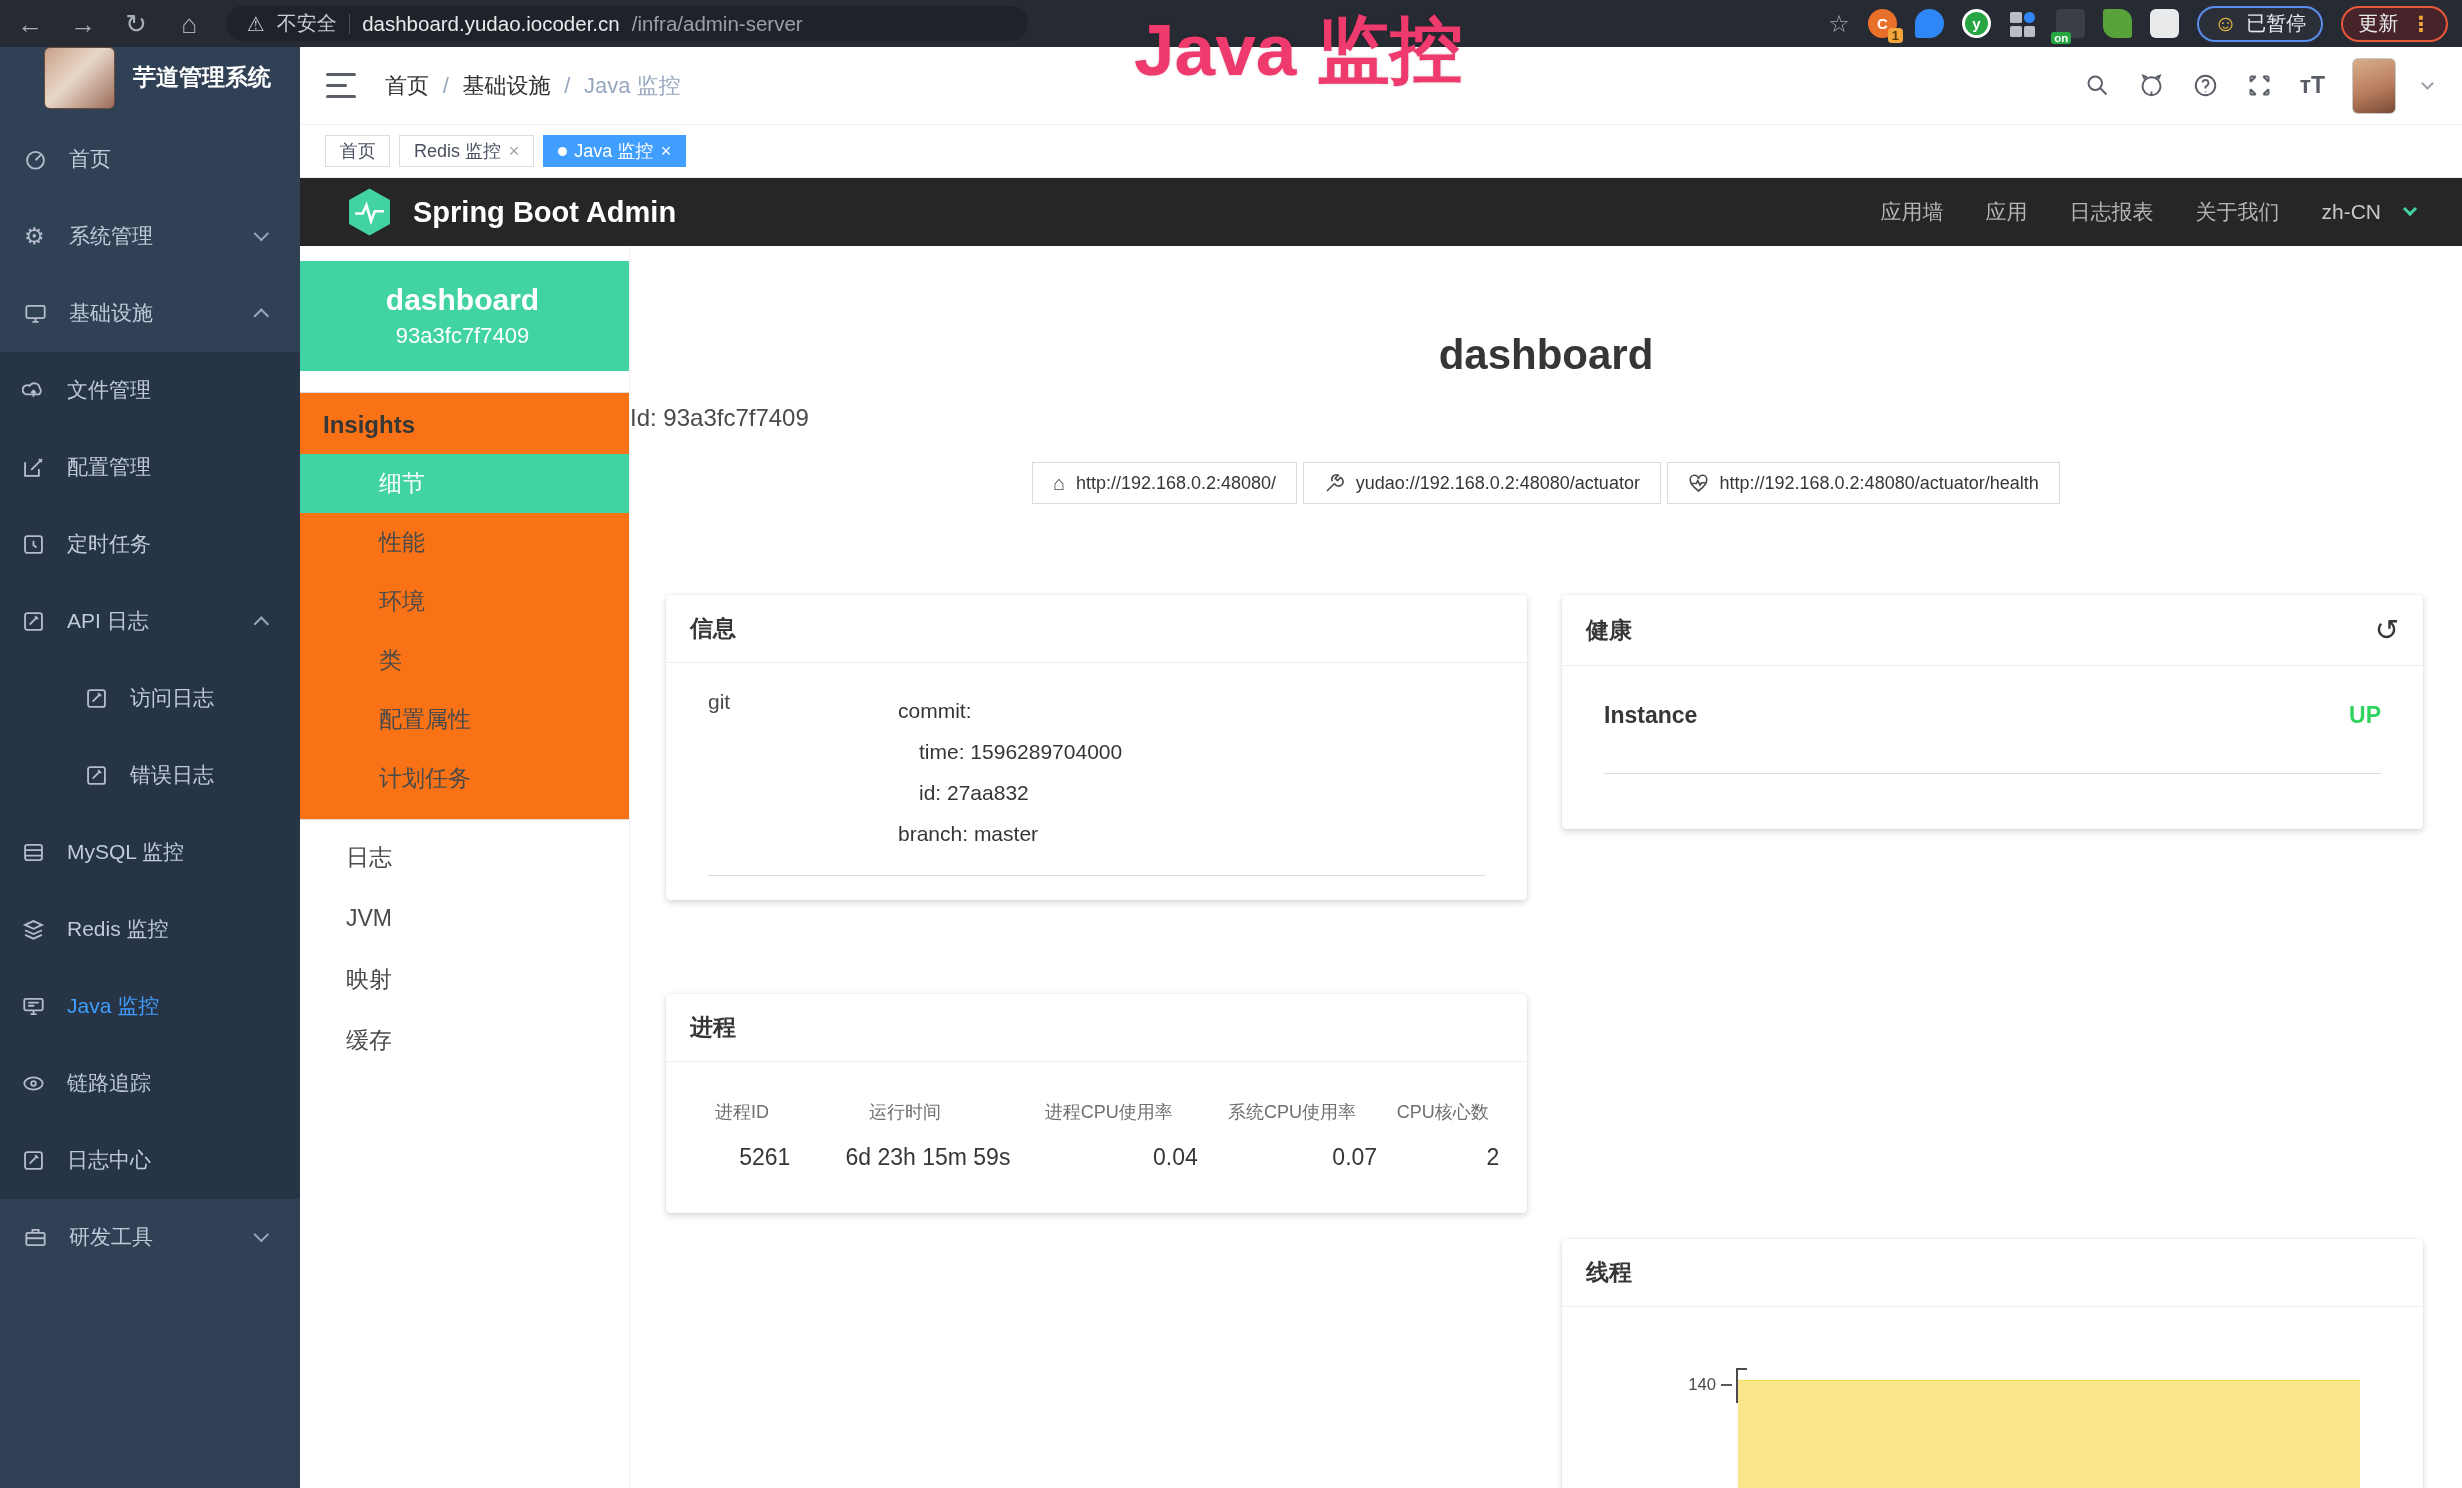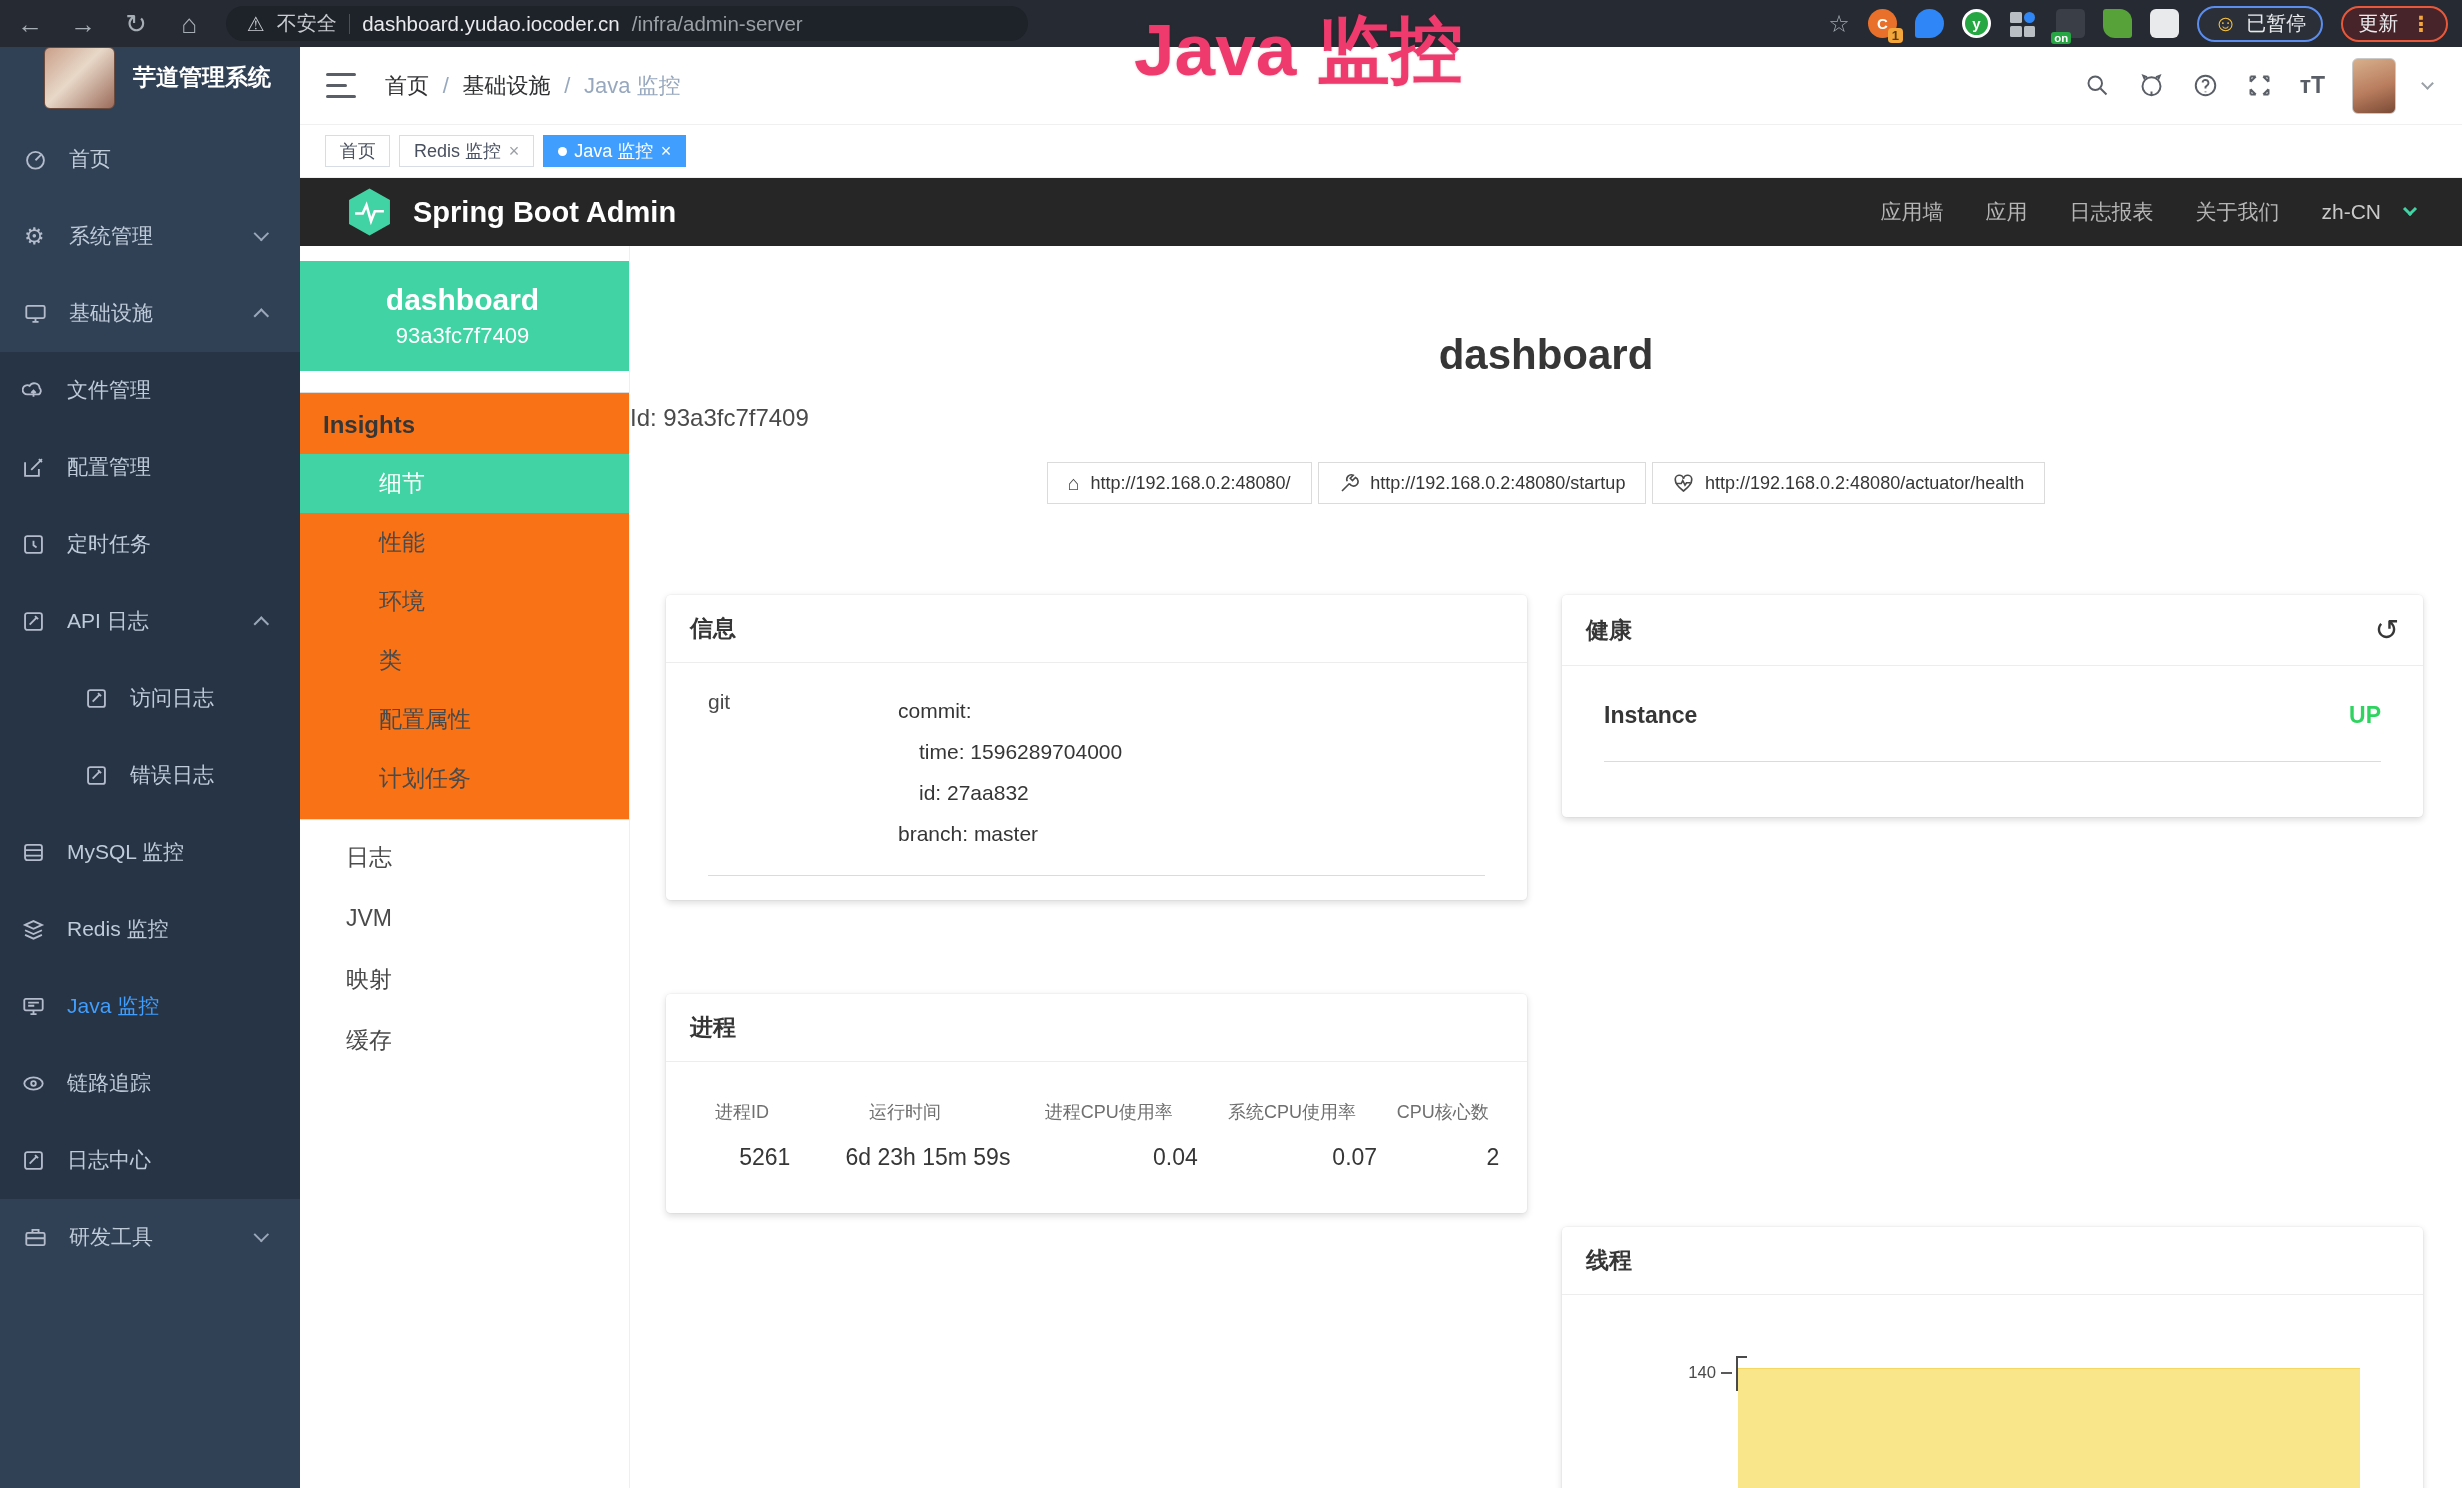--- a/index.html
+++ b/index.html
@@ -122,21 +122,21 @@
   .card-head .tools { margin-left:auto; font-weight:normal; font-size:29px; color:#363636; }
 
   .info-body { padding:27px 42px 24px; font-size:21px; color:#363636; }
   .info-row { display:flex; }
   .info-label { width:190px; color:#4a4a4a; }
   .iline { line-height:41px; }
   .iline.ind { padding-left:21px; }
   .hr2 { border-bottom:1.5px solid #dbdbdb; margin-top:21px; }
 
   .health-body { padding:36px 42px 55px; }
-  .health-row { display:flex; justify-content:space-between; align-items:baseline; padding-bottom:32px; border-bottom:1.5px solid #dbdbdb; }
+  .health-row { display:flex; justify-content:space-between; align-items:baseline; padding-bottom:44px; border-bottom:1.5px solid #dbdbdb; }
   .health-name { font-size:23px; font-weight:bold; color:#363636; }
   .health-status { font-size:23px; font-weight:bold; color:#2fd35f; }
 
   .meta-body { padding:30px 42px 26px; font-size:21px; color:#363636; }
   .meta-row { display:flex; }
   .meta-label { width:250px; color:#4a4a4a; }
   .hr6 { border-bottom:4.6px solid #e9e9e9; margin-top:27px; }
 
   .proc-body { padding:23px 23px 30px; }
   table.proc { width:100%; border-collapse:collapse; }
@@ -484,21 +484,21 @@
           <span class="linkbtn">
             <span class="lic">⌂</span>
             <span>http://192.168.0.2:48080/</span>
           </span>
           <span class="linkbtn">
             <span class="lic">
                 <svg viewBox="0 0 28 28">
                   <path d="M4 24 L14 14 M14 14 a6 6 0 1 0 8 -8 l-4 4 -3-3 4-4 a6 6 0 0 0 -8 8"></path>
                 </svg>
               </span>
-            <span>http://192.168.0.2:48080/startup</span>
+            <span>yudao://192.168.0.2:48080/actuator</span>
           </span>
           <span class="linkbtn">
             <span class="lic">
                 <svg viewBox="0 0 28 28">
                   <path d="M14 24 C6 18 3 13 3 9 a5.5 5.5 0 0 1 11-1 a5.5 5.5 0 0 1 11 1 c0 4-3 9-11 15 z" fill="#4a4a4a" stroke="none"></path>
                   <path d="M5 14 h6 l2-4 3 6 2-3 h5" stroke="#fff" stroke-width="1.8"></path>
                 </svg>
               </span>
             <span>http://192.168.0.2:48080/actuator/health</span>
           </span>

